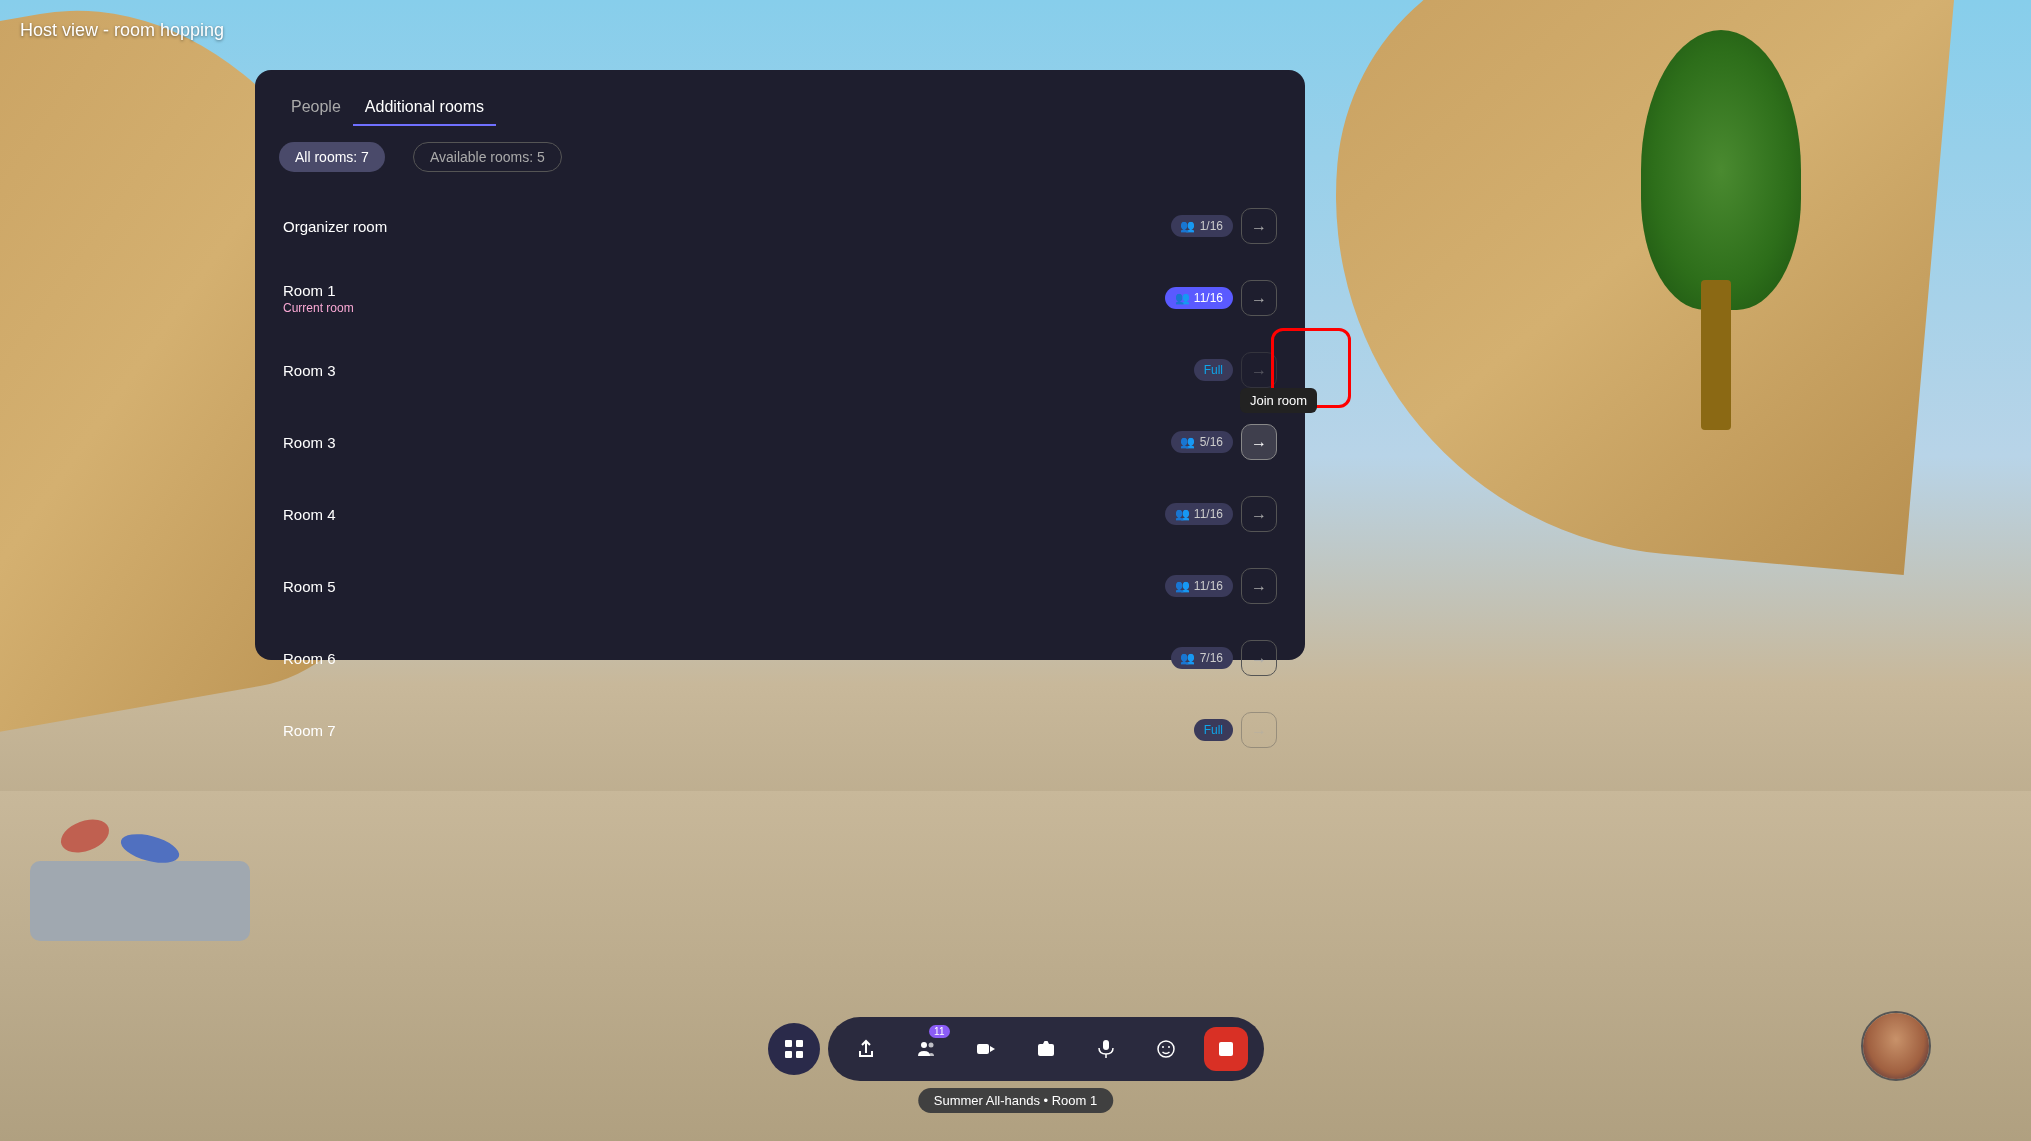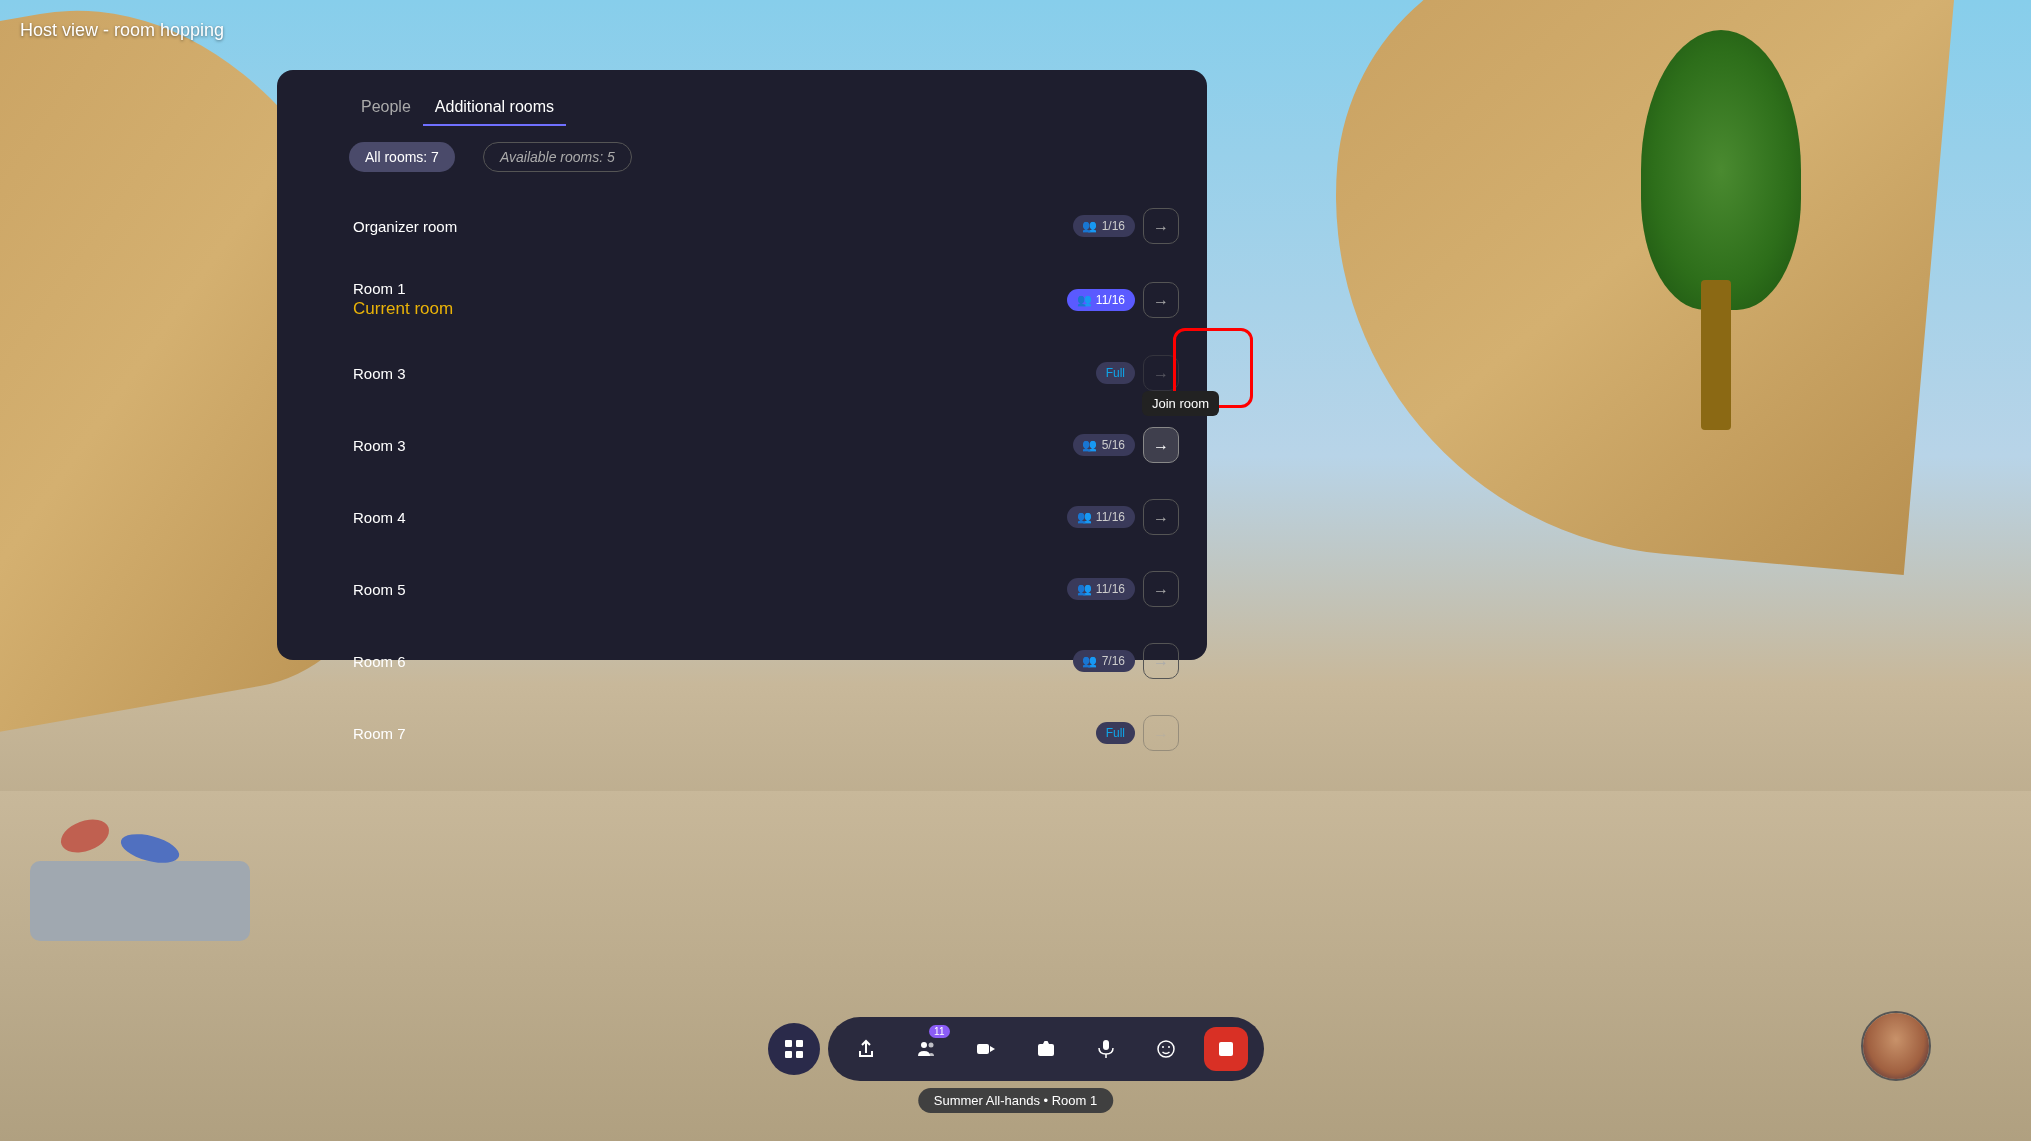--- a/index.html
+++ b/index.html
@@ -112,30 +112,29 @@
       font-size: 18px;
       font-weight: 400;
       text-shadow: 0 1px 3px rgba(0,0,0,0.5);
       z-index: 10;
     }
 
     
     .modal {
       position: absolute;
       top: 70px;
-      left: 277px;
-      width: 930px;
+      left: 255px;
+      width: 1050px;
       height: 590px;
       background: #1e1e2e;
       border-radius: 16px;
       z-index: 100;
       display: flex;
       flex-direction: column;
       overflow: visible;
-      padding-left: 48px;
     }
 
     
     .modal-header {
       display: flex;
       align-items: center;
       padding: 20px 24px 0 24px;
       gap: 0;
     }
     .tab {
@@ -194,21 +193,20 @@
       border: none;
     }
     .pill.active {
       background: #4a4a6a;
       color: white;
     }
     .pill.inactive {
       background: transparent;
       color: #aaa;
       border: 1px solid #555;
-      font-style: italic;
     }
 
     
     .divider {
       height: 1px;
       background: #333;
       margin: 0 24px;
     }
 
     
@@ -226,22 +224,22 @@
       border-radius: 8px;
       cursor: pointer;
       position: relative;
     }
     .room-name {
       font-size: 15px;
       color: white;
       font-weight: 400;
     }
     .room-subtitle {
-      font-size: 17px;
-      color: #eab308;
+      font-size: 12px;
+      color: #f9a8d4;
       margin-top: 2px;
     }
     .room-info {
       margin-left: auto;
       display: flex;
       align-items: center;
       gap: 8px;
     }
     .room-count {
       display: flex;

